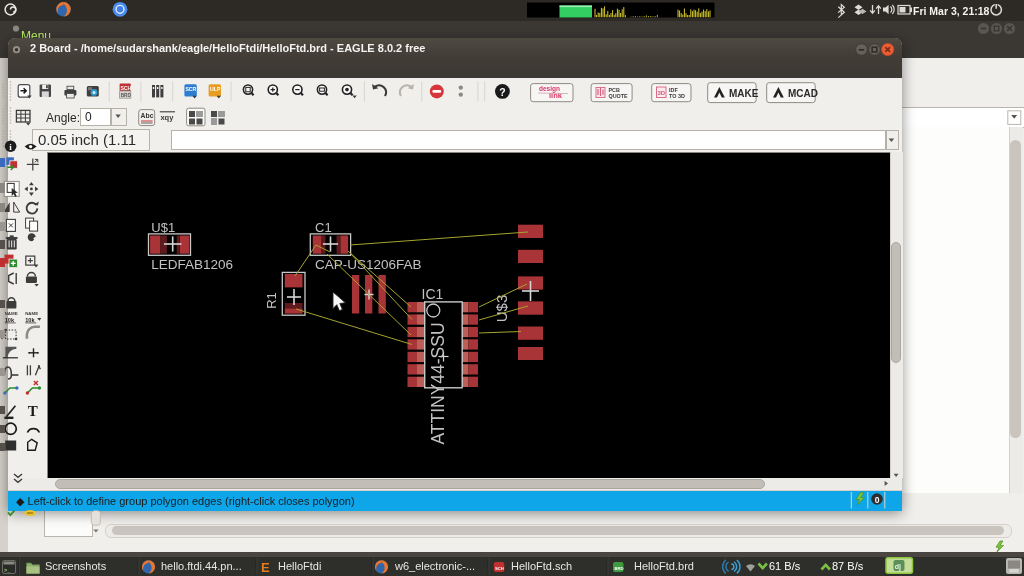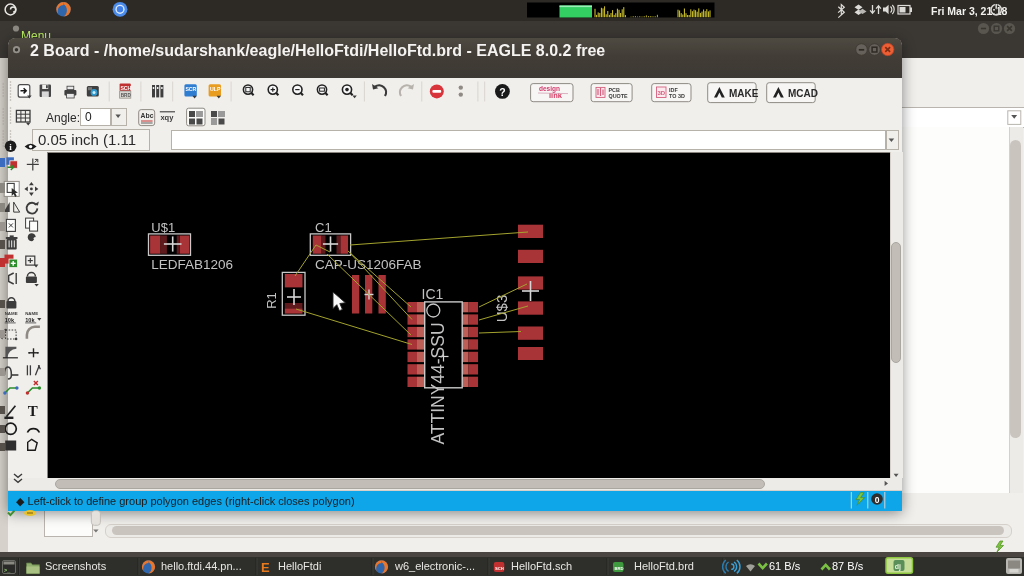--- a/index.html
+++ b/index.html
@@ -18,21 +18,21 @@
   #schem-canvas{left:901px;top:127px;width:108px;height:366px;background:#fdfdfc;}
   #schem-vscroll{left:1009px;top:127px;width:13px;height:366px;background:#edebe7;border-left:1px solid #d5d1ca;}
   #schem-vthumb{left:1010px;top:140px;width:11px;height:298px;background:#c9c5be;border-radius:6px;}
   #schem-hscroll{left:105px;top:524px;width:905px;height:12px;background:#edebe7;border:1px solid #d5d1ca;border-radius:6px;}
   #schem-hthumb{left:112px;top:526px;width:892px;height:9px;background:#c9c5be;border-radius:5px;}
   #schem-box{left:44px;top:510px;width:47px;height:25px;background:#fcfcfb;border:1px solid #b9b5ae;}
   
   #bwin{left:8px;top:38px;width:894px;height:472px;background:#f1efec;border-radius:8px 8px 0 0;
         box-shadow:0 3px 14px rgba(0,0,0,.45);}
   #btitle{left:8px;top:38px;width:894px;height:40px;background:linear-gradient(#4e4941 0%,#423d36 45%,#3c3833 100%);border-radius:7px 7px 0 0;}
-  #btitle-txt{left:30px;top:42px;font-size:16px;font-weight:bold;color:#f4f3f1;}
+  #btitle-txt{left:30px;top:42px;font-size:11px;font-weight:bold;color:#f4f3f1;}
   #bmenu{left:8px;top:59px;width:894px;height:19px;background:transparent;font-size:12px;color:#eceae6;}
   #bmenu span{position:absolute;top:3px;}
   #bmenu u{text-decoration:underline;}
   #btb1{left:8px;top:78px;width:894px;height:27px;background:#f1efec;}
   #btb2{left:8px;top:105px;width:894px;height:23px;background:#f1efec;}
   #bcoord{left:8px;top:128px;width:894px;height:24px;background:#f1efec;}
   #coordbox{left:32px;top:129px;width:118px;height:22px;background:#f4f3f0;border:1px solid #b6b2aa;
      font-size:15px;color:#2a2a2a;line-height:20px;padding-left:5px;box-sizing:border-box;}
   #cmdfield{left:171px;top:130px;width:715px;height:20px;background:#fff;border:1px solid #b6b2aa;box-sizing:border-box;}
   #cmdarrow{left:886px;top:130px;width:13px;height:20px;background:#f1efec;border:1px solid #b6b2aa;box-sizing:border-box;}
@@ -64,21 +64,21 @@
   <div class="abs" id="schem-canvas"></div>
   <div class="abs" id="schem-vscroll"></div>
   <div class="abs" id="schem-vthumb"></div>
   <div class="abs" id="schem-box"></div>
   <div class="abs" id="schem-hscroll"></div>
   <div class="abs" id="schem-hthumb"></div>
   <div class="abs" id="schem-tb"></div>
 
   <div class="abs" id="panel"></div>
   <div class="abs menu-txt" style="left:21px;top:3px;font-size:12px;font-weight:normal;color:#bef264;margin-top:26px;">Menu</div>
-  <div class="abs clock" style="left:913px;top:4.5px;font-size:10.5px;font-weight:bold;color:#f3f2ef;padding-left:18px;">Fri Mar  3, 21:18</div>
+  <div class="abs clock" style="left:913px;top:4.5px;font-size:10.5px;font-weight:bold;color:#f3f2ef;">Fri Mar  3, 21:18</div>
 
   <div class="abs" id="bwin"></div>
   <div class="abs" id="btitle"></div>
   <div class="abs" id="btitle-txt">2 Board - /home/sudarshank/eagle/HelloFtdi/HelloFtd.brd - EAGLE 8.0.2 free</div>
   <div class="abs" id="btb1"></div>
   <div class="abs" id="btb2"></div>
   <div class="abs" id="bcoord"></div>
   <div class="abs" id="anglelbl">Angle:</div>
   <div class="abs" id="anglebox">0</div>
   <div class="abs" id="anglebtn"></div>

